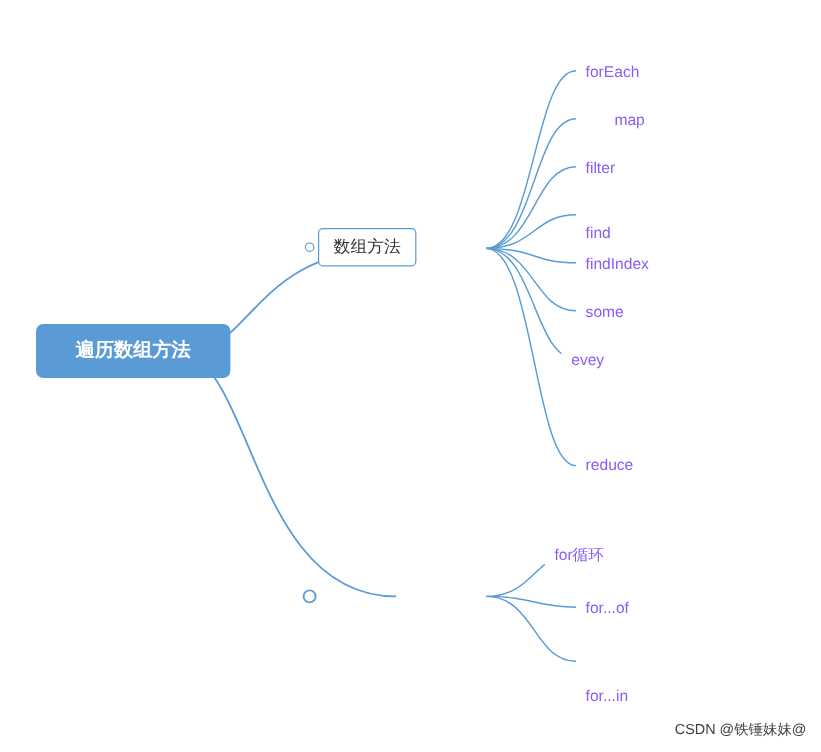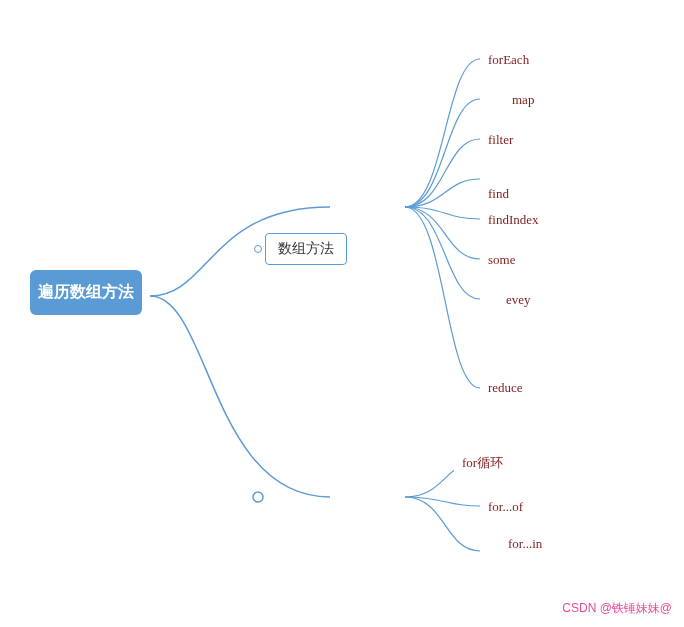--- a/index.html
+++ b/index.html
@@ -27,21 +27,21 @@
       position: absolute;
       display: flex;
       align-items: center;
       justify-content: center;
       white-space: nowrap;
     }
     .root-node {
       background: #5b9bd5;
       color: #fff;
       border-radius: 6px;
-      padding: 12px 8px;
+      padding: 12px 33px;
       font-size: 16px;
       font-weight: bold;
       left: 30px;
       top: 270px;
     }
     .mid-node {
       border: 1.5px solid #5b9bd5;
       border-radius: 4px;
       padding: 6px 12px;
       font-size: 14px;
@@ -51,43 +51,42 @@
     .mid-node-1 {
       left: 265px;
       top: 190px;
     }
     .mid-node-2 {
       left: 265px;
       top: 480px;
     }
     .leaf-node {
       font-size: 13px;
-      color: #7f1d1d;
+      color: #8b5cf6;
       padding: 4px 8px;
       background: #fff;
-      font-family: Liberation Serif, serif;
     }
     .mid-dot {
       display: inline-block;
       width: 8px;
       height: 8px;
       border: 1.5px solid #5b9bd5;
       border-radius: 50%;
       background: #fff;
       position: absolute;
       left: -6px;
       top: 50%;
       transform: translateY(-50%);
     }
     .watermark {
       position: absolute;
       bottom: 10px;
       right: 12px;
       font-size: 12px;
-      color: #ec4899;
+      color: #404040;
     }
   </style>
 </head>
 <body>
 
 <div id="mind-map">
   <svg id="lines" xmlns="http://www.w3.org/2000/svg">
 
     <path d="M 150,296 C 210,296 210,207 330,207" fill="none" stroke="#5b9bd5" stroke-width="1.5"></path>
 
@@ -115,21 +114,21 @@
 
     <path d="M 405,497 C 445,497 445,551 480,551" fill="none" stroke="#5b9bd5" stroke-width="1.2"></path>
 
     <circle cx="258" cy="497" r="5" fill="#fff" stroke="#5b9bd5" stroke-width="1.5"></circle>
   </svg>
 
   <div class="node root-node">
     <span>遍历数组方法</span>
   </div>
 
-  <div class="node mid-node mid-node-1" style="position:absolute;left:265px;top:190px;margin-top:43px;">
+  <div class="node mid-node mid-node-1" style="position:absolute;left:265px;top:190px;">
     <span class="mid-dot" style="left:-12px;"></span>
     <span>数组方法</span>
   </div>
 
 
   <div class="node leaf-node" style="position:absolute;left:480px;top:48px;">
     <span>forEach</span>
   </div>
   <div class="node leaf-node" style="position:absolute;left:504px;top:88px;">
     <span>map</span>
@@ -139,33 +138,33 @@
   </div>
   <div class="node leaf-node" style="position:absolute;left:480px;top:168px;margin-top:14px;">
     <span>find</span>
   </div>
   <div class="node leaf-node" style="position:absolute;left:480px;top:208px;">
     <span>findIndex</span>
   </div>
   <div class="node leaf-node" style="position:absolute;left:480px;top:248px;">
     <span>some</span>
   </div>
-  <div class="node leaf-node" style="position:absolute;left:498px;top:288px;">
+  <div class="node leaf-node" style="position:absolute;left:468px;top:288px;">
     <span>evey</span>
   </div>
   <div class="node leaf-node" style="position:absolute;left:480px;top:376px;">
     <span>reduce</span>
   </div>
 
   <div class="node leaf-node" style="position:absolute;left:454px;top:450px;">
     <span>for循环</span>
   </div>
   <div class="node leaf-node" style="position:absolute;left:480px;top:495px;">
     <span>for...of</span>
   </div>
-  <div class="node leaf-node" style="position:absolute;left:480px;top:532px;margin-left:20px;">
+  <div class="node leaf-node" style="position:absolute;left:480px;top:568px;">
     <span>for...in</span>
   </div>
 
   <div class="watermark">
     <span>CSDN @铁锤妹妹@</span>
   </div>
 </div>
 
 </body></html>

